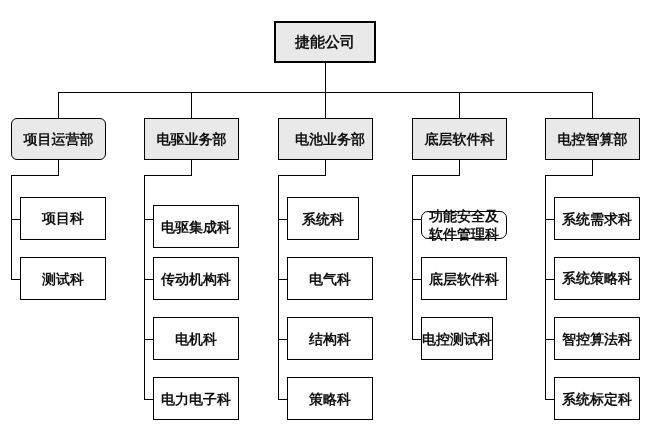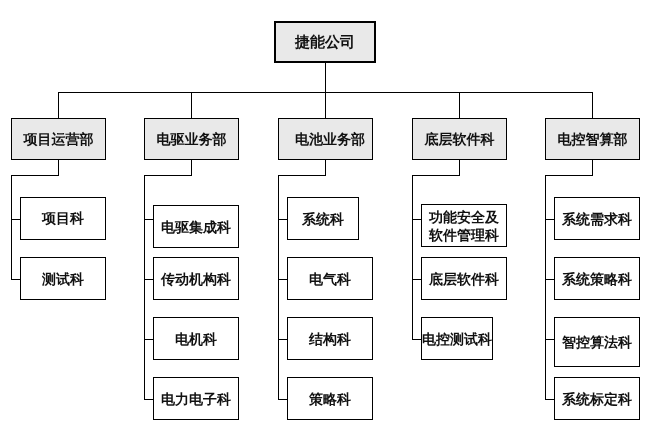--- a/index.html
+++ b/index.html
@@ -51,21 +51,21 @@
 </head>
 <body>
 
 <div class="canvas" style="--fill-gray: #e9e9e9; --fill-white: #ffffff; --border: #000000; --line: #000000; --text: #111111; --bg: #ffffff;">
     <div class="node root" style="left: 274px; top: 21px; width: 102px; height: 42px;">
       <span class="lbl">捷能公司</span>
     </div>
     <div class="cline" style="left: 325px; top: 63px; width: 1px; height: 29px;"></div>
     <div class="cline" style="left: 58px; top: 92px; width: 535px; height: 1px;"></div>
     <div class="cline" style="left: 58px; top: 92px; width: 1px; height: 26px;"></div>
-    <div class="node dept" style="left: 11px; top: 118px; width: 95px; height: 42px;">
+    <div class="node dept" style="left: 11px; top: 118px; width: 95px; height: 42px; border-radius: 6px;">
       <span class="lbl">项目运营部</span>
     </div>
     <div class="cline" style="left: 58px; top: 160px; width: 1px; height: 15px;"></div>
     <div class="cline" style="left: 11px; top: 175px; width: 48px; height: 1px;"></div>
     <div class="cline" style="left: 11px; top: 175px; width: 1px; height: 105px;"></div>
     <div class="cline" style="left: 11px; top: 219px; width: 10px; height: 1px;"></div>
     <div class="node section" style="left: 20px; top: 197px; width: 86px; height: 43px; font-family: Liberation Serif, serif;">
       <span class="lbl">项目科</span>
     </div>
     <div class="cline" style="left: 11px; top: 279px; width: 10px; height: 1px;"></div>
@@ -119,21 +119,21 @@
       <span class="lbl">策略科</span>
     </div>
     <div class="cline" style="left: 459px; top: 92px; width: 1px; height: 26px;"></div>
     <div class="node dept" style="left: 412px; top: 118px; width: 95px; height: 42px;">
       <span class="lbl">底层软件科</span>
     </div>
     <div class="cline" style="left: 459px; top: 160px; width: 1px; height: 15px;"></div>
     <div class="cline" style="left: 412px; top: 175px; width: 48px; height: 1px;"></div>
     <div class="cline" style="left: 412px; top: 175px; width: 1px; height: 165px;"></div>
     <div class="cline" style="left: 412px; top: 219px; width: 10px; height: 1px;"></div>
-    <div class="node section" style="left: 421px; top: 204px; width: 86px; height: 43px;">
+    <div class="node section" style="left: 421px; top: 211px; width: 86px; height: 28px; border-radius: 7px;">
       <span class="lbl">功能安全及软件管理科</span>
     </div>
     <div class="cline" style="left: 412px; top: 279px; width: 10px; height: 1px;"></div>
     <div class="node section" style="left: 421px; top: 257px; width: 86px; height: 43px; align-items: center;">
       <span class="lbl">底层软件科</span>
     </div>
     <div class="cline" style="left: 412px; top: 339px; width: 10px; height: 1px;"></div>
     <div class="node section" style="left: 421px; top: 317px; width: 72px; height: 43px;">
       <span class="lbl">电控测试科</span>
     </div>
@@ -142,24 +142,24 @@
       <span class="lbl">电控智算部</span>
     </div>
     <div class="cline" style="left: 592px; top: 160px; width: 1px; height: 15px;"></div>
     <div class="cline" style="left: 545px; top: 175px; width: 48px; height: 1px;"></div>
     <div class="cline" style="left: 545px; top: 175px; width: 1px; height: 225px;"></div>
     <div class="cline" style="left: 545px; top: 219px; width: 10px; height: 1px;"></div>
     <div class="node section" style="left: 554px; top: 197px; width: 86px; height: 43px;">
       <span class="lbl">系统需求科</span>
     </div>
     <div class="cline" style="left: 545px; top: 279px; width: 10px; height: 1px;"></div>
-    <div class="node section" style="left: 554px; top: 257px; width: 86px; height: 43px;">
+    <div class="node section" style="left: 554px; top: 257px; width: 86px; height: 43px; font-family: Liberation Serif, serif;">
       <span class="lbl">系统策略科</span>
     </div>
     <div class="cline" style="left: 545px; top: 339px; width: 10px; height: 1px;"></div>
-    <div class="node section" style="left: 554px; top: 317px; width: 86px; height: 50px; justify-content: center;">
+    <div class="node section" style="left: 554px; top: 317px; width: 86px; height: 43px; justify-content: center;">
       <span class="lbl">智控算法科</span>
     </div>
     <div class="cline" style="left: 545px; top: 399px; width: 10px; height: 1px;"></div>
     <div class="node section" style="left: 554px; top: 377px; width: 86px; height: 43px;">
       <span class="lbl">系统标定科</span>
     </div>
   </div>
 
 </body></html>

